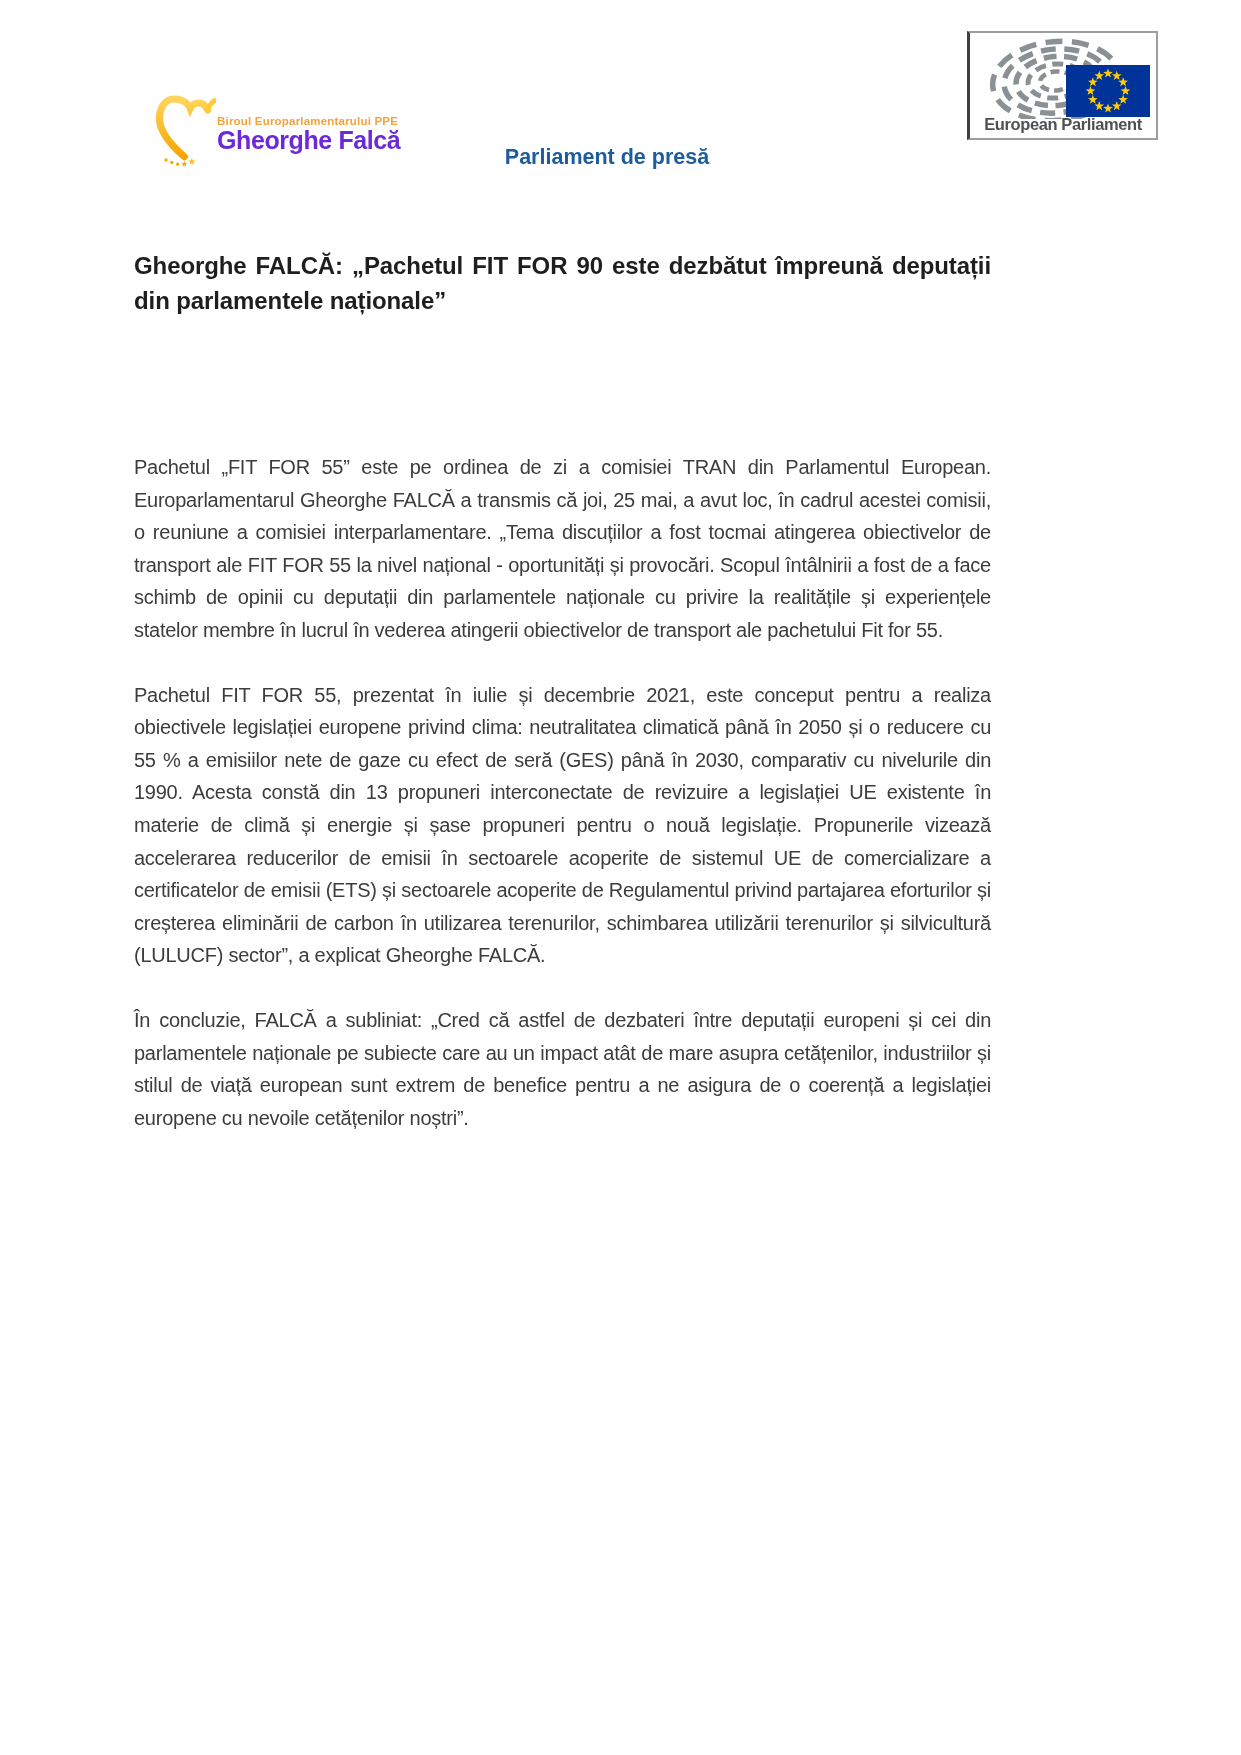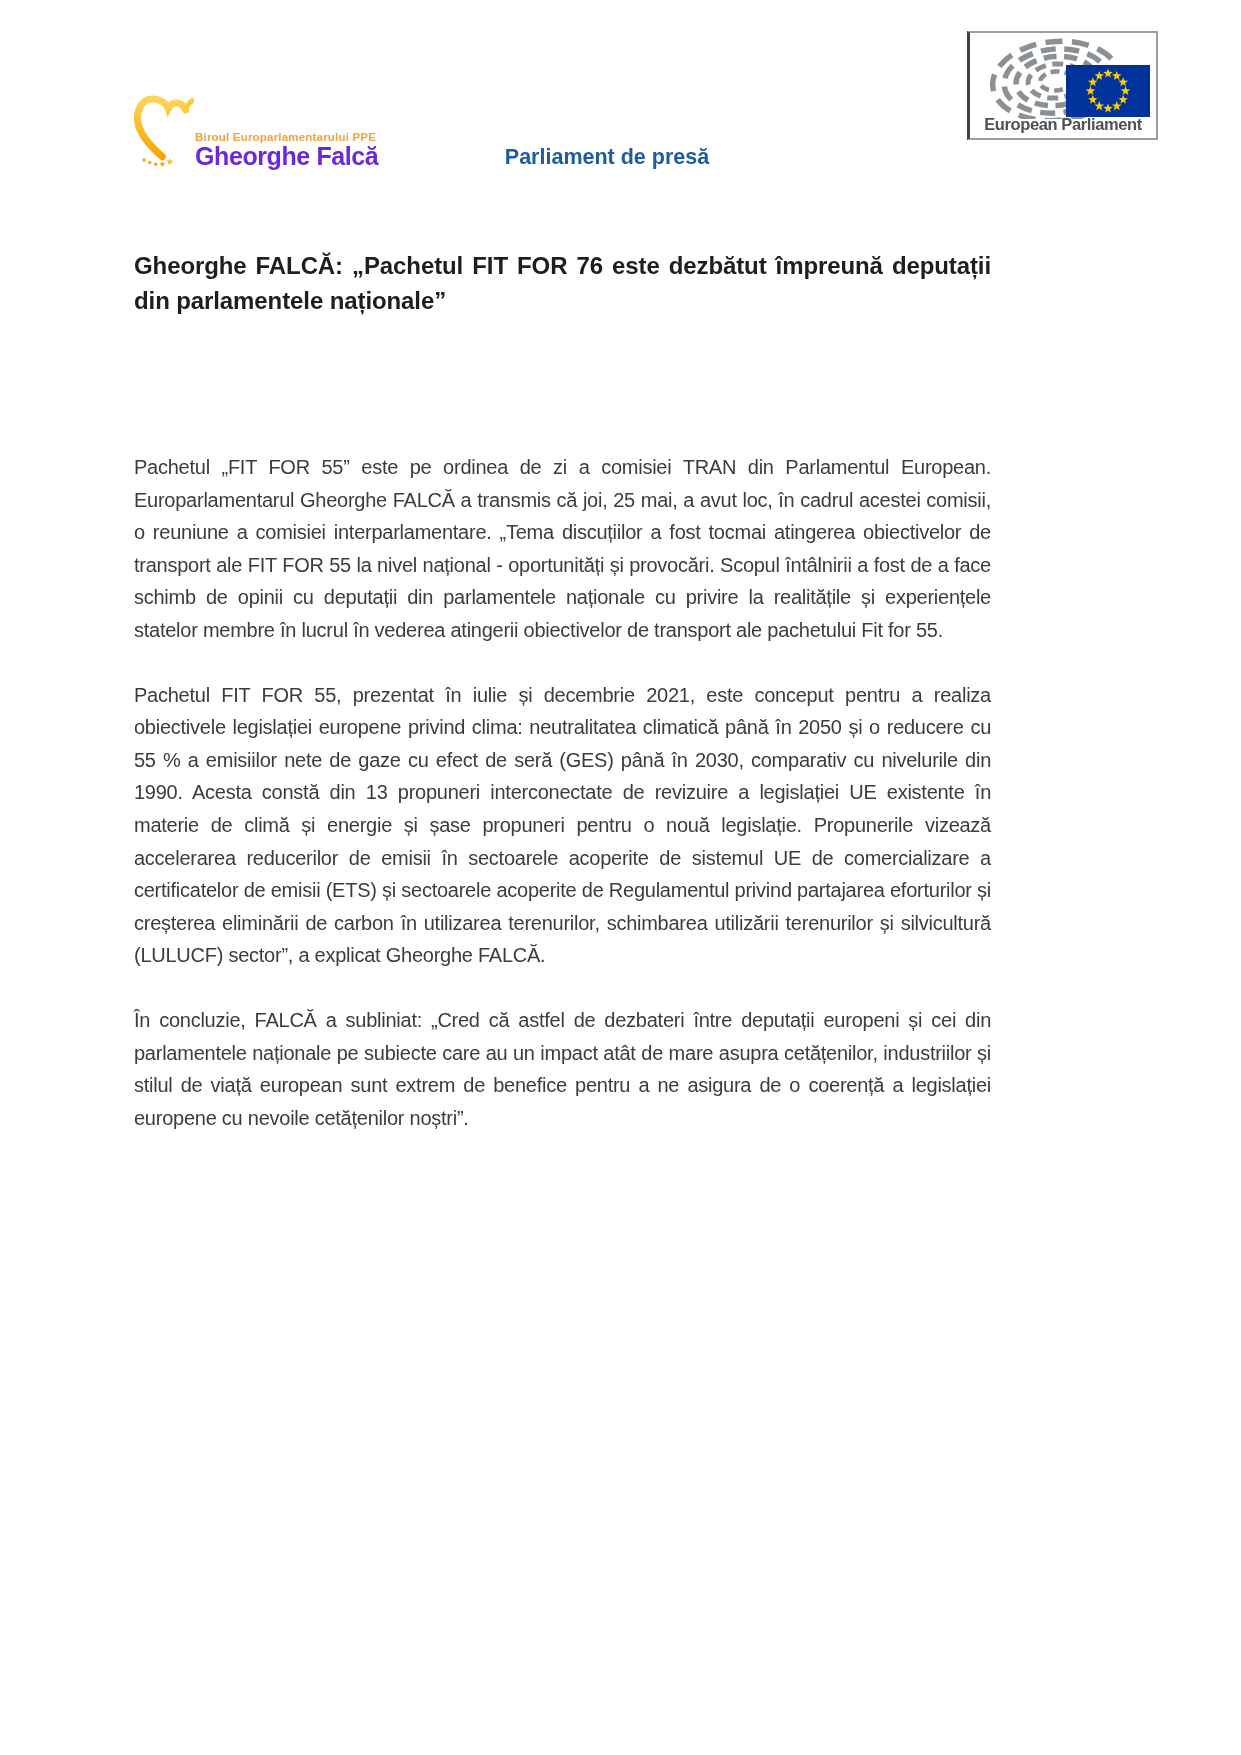--- a/index.html
+++ b/index.html
@@ -4,21 +4,21 @@
 <style>
   * { margin:0; padding:0; box-sizing:border-box; }
   html,body { background:#ffffff; }
   body {
     width:1241px; height:1755px; position:relative;
     font-family:"Liberation Sans", sans-serif;
   }
   .page { position:absolute; inset:0; background:#ffffff; overflow:hidden; }
 
   
-  .falca-logo { position:absolute; left:134px; top:90px; display:flex; align-items:flex-end; }
+  .falca-logo { position:absolute; left:156px; top:90px; display:flex; align-items:center; }
   .falca-heart { flex:0 0 auto; }
   .falca-text { margin-left:1px; padding-top:9px; }
   .falca-office {
     font-size:11.5px; font-weight:bold; color:#F1A33C; letter-spacing:0.2px;
   }
   .falca-name {
     font-size:25px; font-weight:bold; color:#6d28d9; letter-spacing:-0.4px; line-height:1.08;
   }
 
   
@@ -111,21 +111,21 @@
           <use href="#star-shape" transform="translate(118.5,56) scale(1.1)"></use>
           <use href="#star-shape" transform="translate(120.85,47.25) scale(1.1)"></use>
           <use href="#star-shape" transform="translate(127.25,40.85) scale(1.1)"></use>
         </g>
       </g>
     </svg>
     <div class="ep-caption">European Parliament</div>
   </div>
 
   <main>
-    <h1>Gheorghe FALCĂ: „Pachetul FIT FOR 76 este dezbătut împreună deputații din parlamentele naționale”</h1>
+    <h1>Gheorghe FALCĂ: „Pachetul FIT FOR 90 este dezbătut împreună deputații din parlamentele naționale”</h1>
     <div class="body-copy">
       <p>Pachetul „FIT FOR 55” este pe ordinea de zi a comisiei TRAN din Parlamentul European. Europarlamentarul Gheorghe FALCĂ a transmis că joi, 25 mai, a avut loc, în cadrul acestei comisii, o reuniune a comisiei interparlamentare. „Tema discuțiilor a fost tocmai atingerea obiectivelor de transport ale FIT FOR 55 la nivel național - oportunități și provocări. Scopul întâlnirii a fost de a face schimb de opinii cu deputații din parlamentele naționale cu privire la realitățile și experiențele statelor membre în lucrul în vederea atingerii obiectivelor de transport ale pachetului Fit for 55.</p>
       <p>Pachetul FIT FOR 55, prezentat în iulie și decembrie 2021, este conceput pentru a realiza obiectivele legislației europene privind clima: neutralitatea climatică până în 2050 și o reducere cu 55 % a emisiilor nete de gaze cu efect de seră (GES) până în 2030, comparativ cu nivelurile din 1990. Acesta constă din 13 propuneri interconectate de revizuire a legislației UE existente în materie de climă și energie și șase propuneri pentru o nouă legislație. Propunerile vizează accelerarea reducerilor de emisii în sectoarele acoperite de sistemul UE de comercializare a certificatelor de emisii (ETS) și sectoarele acoperite de Regulamentul privind partajarea eforturilor și creșterea eliminării de carbon în utilizarea terenurilor, schimbarea utilizării terenurilor și silvicultură (LULUCF) sector”, a explicat Gheorghe FALCĂ.</p>
       <p>În concluzie, FALCĂ a subliniat: „Cred că astfel de dezbateri între deputații europeni și cei din parlamentele naționale pe subiecte care au un impact atât de mare asupra cetățenilor, industriilor și stilul de viață european sunt extrem de benefice pentru a ne asigura de o coerență a legislației europene cu nevoile cetățenilor noștri”.</p>
     </div>
   </main>
 
 </div>
 
 </body></html>

